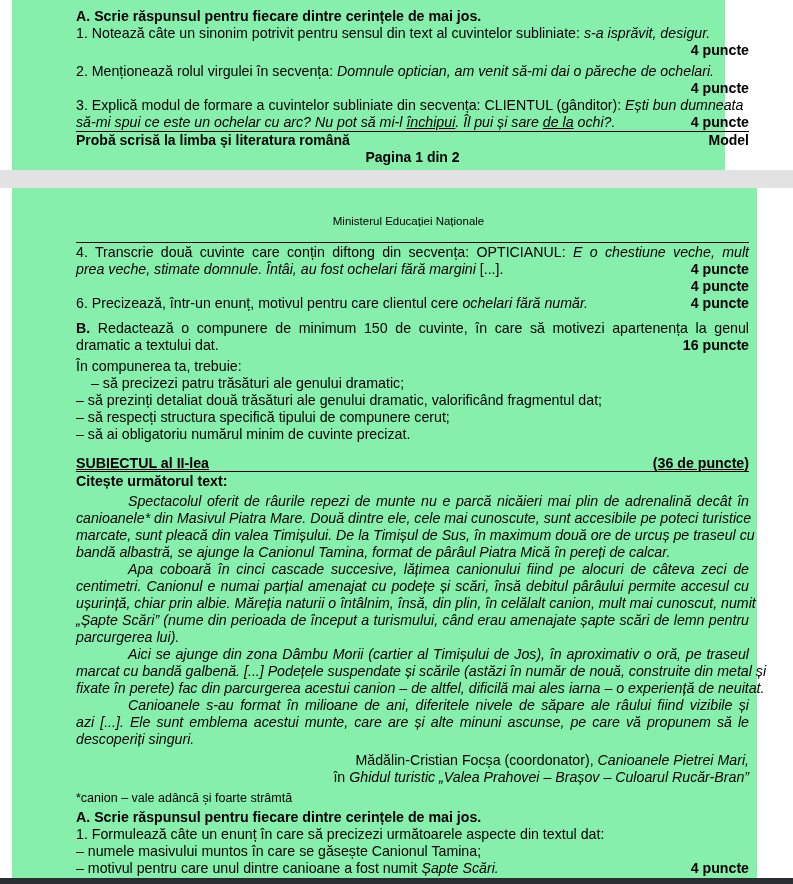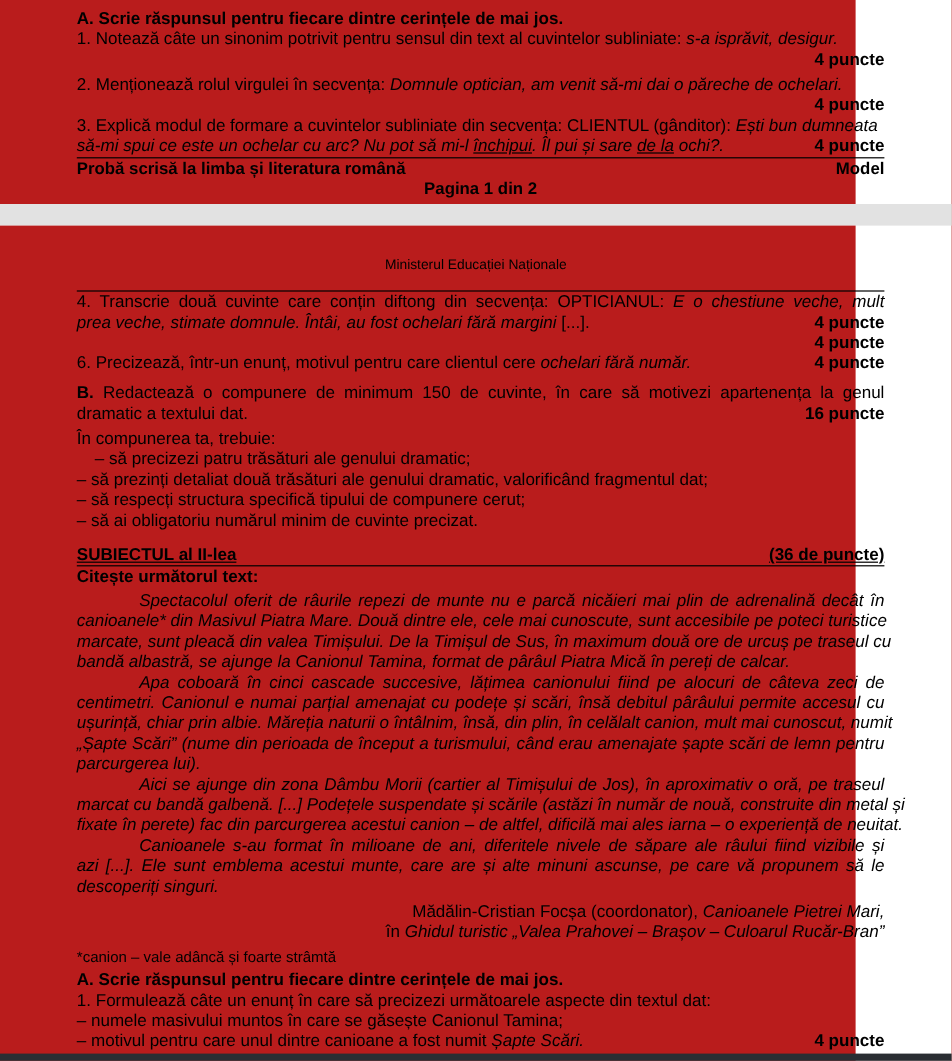--- a/index.html
+++ b/index.html
@@ -1,21 +1,21 @@
 <!DOCTYPE html>
 <html><head>
 <meta charset="utf-8">
 <style>
   html, body { margin:0; padding:0; }
   body { width:793px; height:884px; overflow:hidden; background:#ffffff; position:relative;
          font-family:"Liberation Sans", sans-serif; color:#000; }
-  .page { position:absolute; left:0; width:713px; background:#b91c1c; }
+  .page { position:absolute; left:12px; width:713px; background:#86efac; }
   .p1 { top:0; height:170px; }
   .gap { position:absolute; left:0; top:170px; width:793px; height:18px; background:#e2e2e2; }
-  .p2 { top:188px; height:696px; }
+  .p2 { top:188px; height:696px;padding-left:32px; }
   .content { position:absolute; left:64px; width:673px; }
   .ln { position:absolute; left:0; width:673px; font-size:14.2px; line-height:17px; white-space:nowrap; }
   .ln.just { text-align:justify; text-align-last:justify; }
   .ln.right { text-align:right; }
   .b { font-weight:bold; }
   .i { font-style:italic; }
   .u { text-decoration:underline; }
   .pts { position:absolute; right:0; font-weight:bold; }
   .footer { position:absolute; left:64px; width:673px; border-top:1px solid #000; font-size:14px; }
   .hdr { position:absolute; left:0; width:793px; text-align:center; font-size:11.5px; line-height:13px; }

